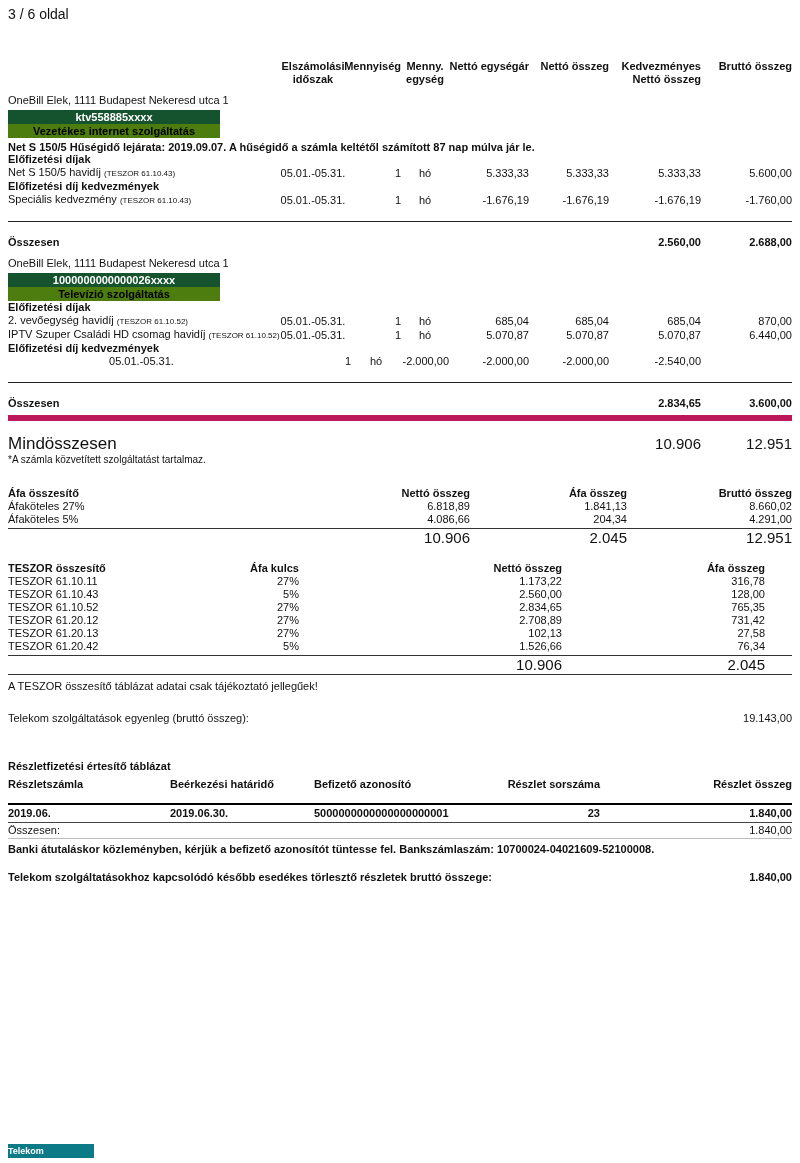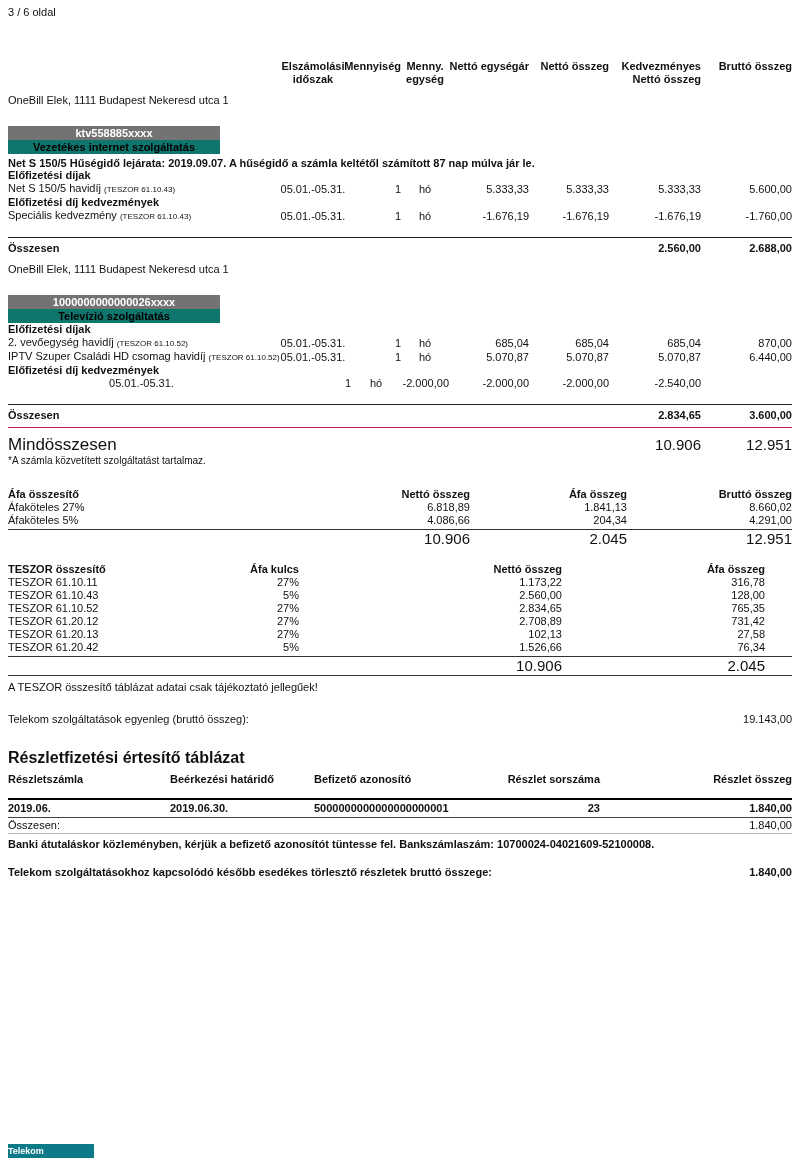--- a/index.html
+++ b/index.html
@@ -6,40 +6,40 @@
   html,body { background:#e8e8e8; }
   .page {
     position: relative;
     width: 800px; height: 1163px;
     margin: 0 auto;
     background: #ffffff;
     font-family: "Liberation Sans", "DejaVu Sans", sans-serif;
     font-size: 11px; color: #111;
     overflow: hidden;
   }
-  .page-num { position:absolute; top:6px; left:8px; font-size:11px; }
+  .page-num { position:absolute; top:6px; left:8px; font-size:14px; }
   .content { padding: 60px 8px 0 8px; }
 
   
   .mrow { display:grid; grid-template-columns:267px 76px 50px 48px 80px 80px 92px 91px; align-items:end; line-height:13px; }
   .mrow .c { text-align:right; }
   .mrow .c-desc { text-align:left; white-space:nowrap; }
   .mrow .c-period { text-align:center; }
   .mrow .c-unit { text-align:center; }
   .mhead { font-weight:bold; align-items:start; line-height:13px; margin-bottom:4px; }
   .mhead .c-qty { white-space:nowrap; direction:rtl; }
   .group-label { font-weight:bold; }
   .code { font-size:8px; }
   .customer { margin-top:6px; }
-  .idbox   { margin-top:20px; width:212px; background:#737373; color:#fff; font-weight:bold; text-align:center; padding:1px 15px; }
-  .svcbox  { width:212px; background:#0f766e; color:#000; font-weight:bold; text-align:center; padding:1px 16px; }
+  .idbox   { margin-top:4px; width:212px; background:#14532d; color:#fff; font-weight:bold; text-align:center; padding:1px 15px; }
+  .svcbox  { width:212px; background:#4d7c0f; color:#000; font-weight:bold; text-align:center; padding:1px 16px; }
   .note { margin-top:3px; font-weight:bold; }
   .section { margin-top:8px; }
-  .sec-total { margin-top:14px; border-top:1px solid #222; padding-top:4px; font-weight:bold; }
-  .grand { margin-top:5px; border-top:1px solid #be185d; padding-top:10px; }
+  .sec-total { margin-top:14px; border-top:1px solid #222; padding-top:14px; font-weight:bold; }
+  .grand { margin-top:5px; border-top:6px solid #be185d; padding-top:16px; }
   .grand .biglabel { font-size:17px; }
   .grand .bigval { font-size:15px; }
   .footnote { margin-top:4px; font-size:10px; }
 
   
   .vat { margin-top:22px; }
   .vrow { display:grid; grid-template-columns:220px 242px 157px 165px; line-height:13px; align-items:end; }
   .vrow .c { text-align:right; } .vrow .c0 { text-align:left; }
   .vhead { font-weight:bold; }
   .vtotal { border-top:1px solid #333; margin-top:2px; padding-top:2px; font-size:15px; }
@@ -49,21 +49,21 @@
   .trow { display:grid; grid-template-columns:165px 80px 217px 157px 165px; line-height:13px; align-items:end;gap:46px; }
   .trow .c { text-align:right; } .trow .c0 { text-align:left; }
   .thead { font-weight:bold; }
   .ttotal { border-top:1px solid #333; border-bottom:1px solid #333; margin-top:2px; padding:2px 0 3px 0; font-size:15px; }
   .tnote { margin-top:5px; }
 
   
   .balance { margin-top:20px; display:flex; justify-content:space-between; }
 
   
-  .inst-title { margin-top:24px; margin-bottom:6px; font-size:16px; font-weight:bold; }
+  .inst-title { margin-top:36px; margin-bottom:6px; font-size:11px; font-weight:bold; }
   .irow { display:grid; grid-template-columns:162px 144px 190px 96px 192px; line-height:13px; align-items:end; }
   .irow .c { text-align:left; } .irow .c3, .irow .c4 { text-align:right; }
   .ihead { font-weight:bold; border-bottom:2px solid #000; padding-bottom:12px; }
   .idata { font-weight:bold; padding:2px 0; border-bottom:1px solid #444; }
   .itotal { padding:1px 0 2px 0; border-bottom:1px solid #bbb; display:flex; justify-content:space-between;gap:16px; }
   .banknote { margin-top:4px; font-weight:bold; }
   .future { margin-top:16px; display:flex; justify-content:space-between; font-weight:bold; }
 
   
   .brandbox { position:absolute; left:8px; bottom:5px; background:#0d7a88; color:#fff;

